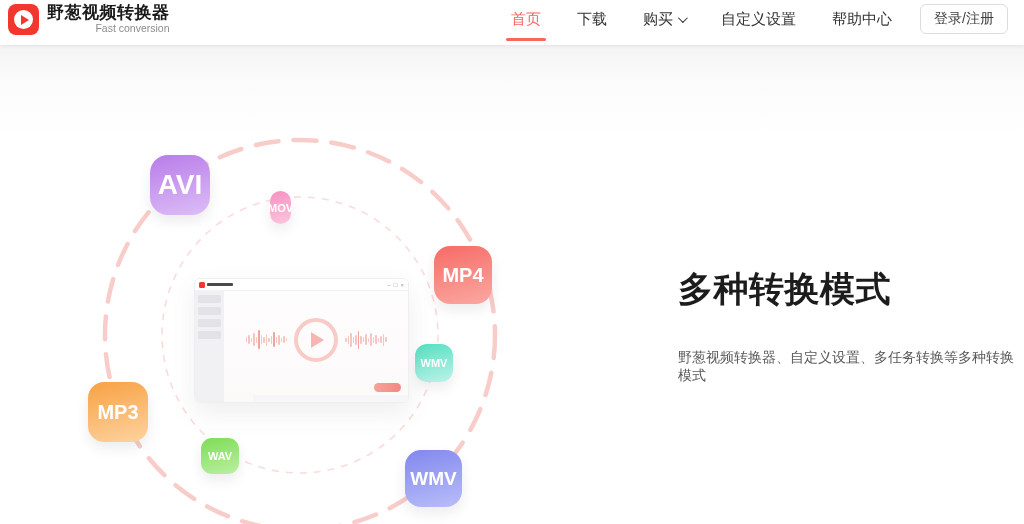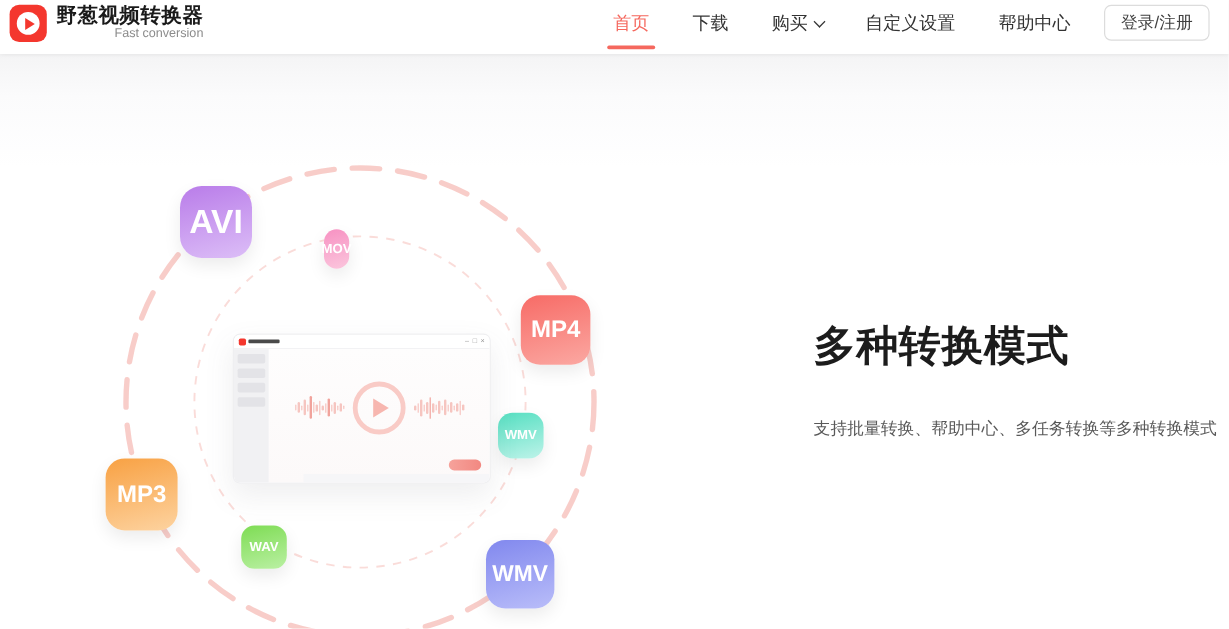--- a/index.html
+++ b/index.html
@@ -192,15 +192,15 @@
             <i style="height: 5px;"></i>
           </div>
       </div>
       <div class="pill-btn"></div>
       <div class="mock-footer"></div>
     </div>
   </div>
 
   <div class="feature">
     <h2>多种转换模式</h2>
-    <p class="l1">支持批量转换、帮助中心、多任务转换等多种转换模式</p>
+    <p class="l1">野葱视频转换器、自定义设置、多任务转换等多种转换模式</p>
   </div>
 </div>
 
 </body></html>

